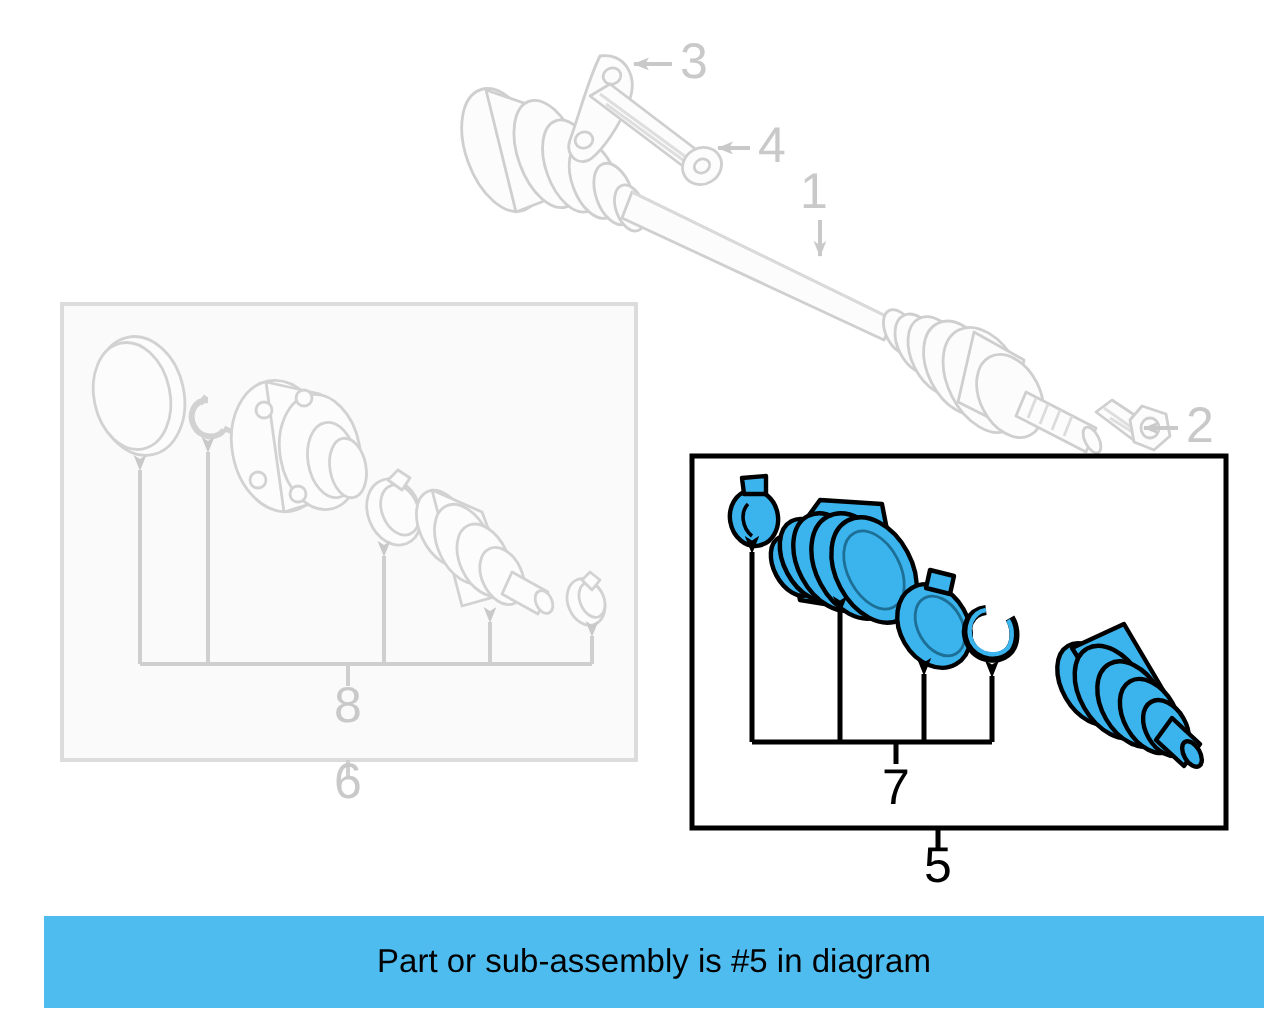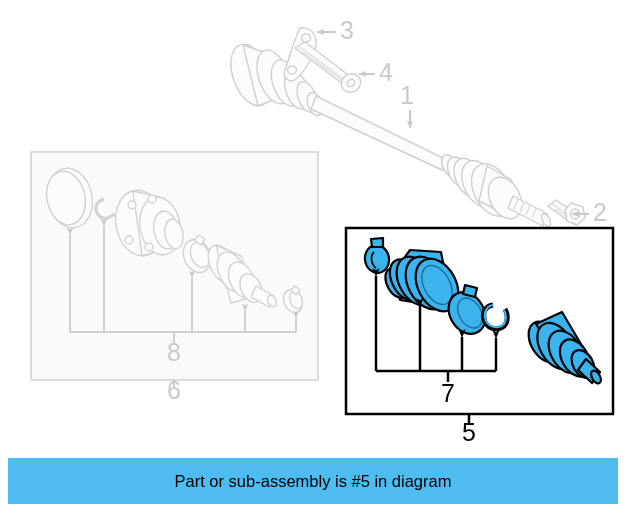--- a/index.html
+++ b/index.html
@@ -20,21 +20,21 @@
   }
   #diagram-svg {
     position: absolute;
     left: 0;
     top: 0;
     width: 640px;
     height: 512px;
   }
   .banner {
     position: absolute;
-    left: 8px;
+    left: 22px;
     top: 458px;
     width: 610px;
     height: 46px;
     background: #4FBCF0;
     display: flex;
     flex-direction: column;
     align-items: center;
     justify-content: center;
     box-sizing: border-box;
   }

